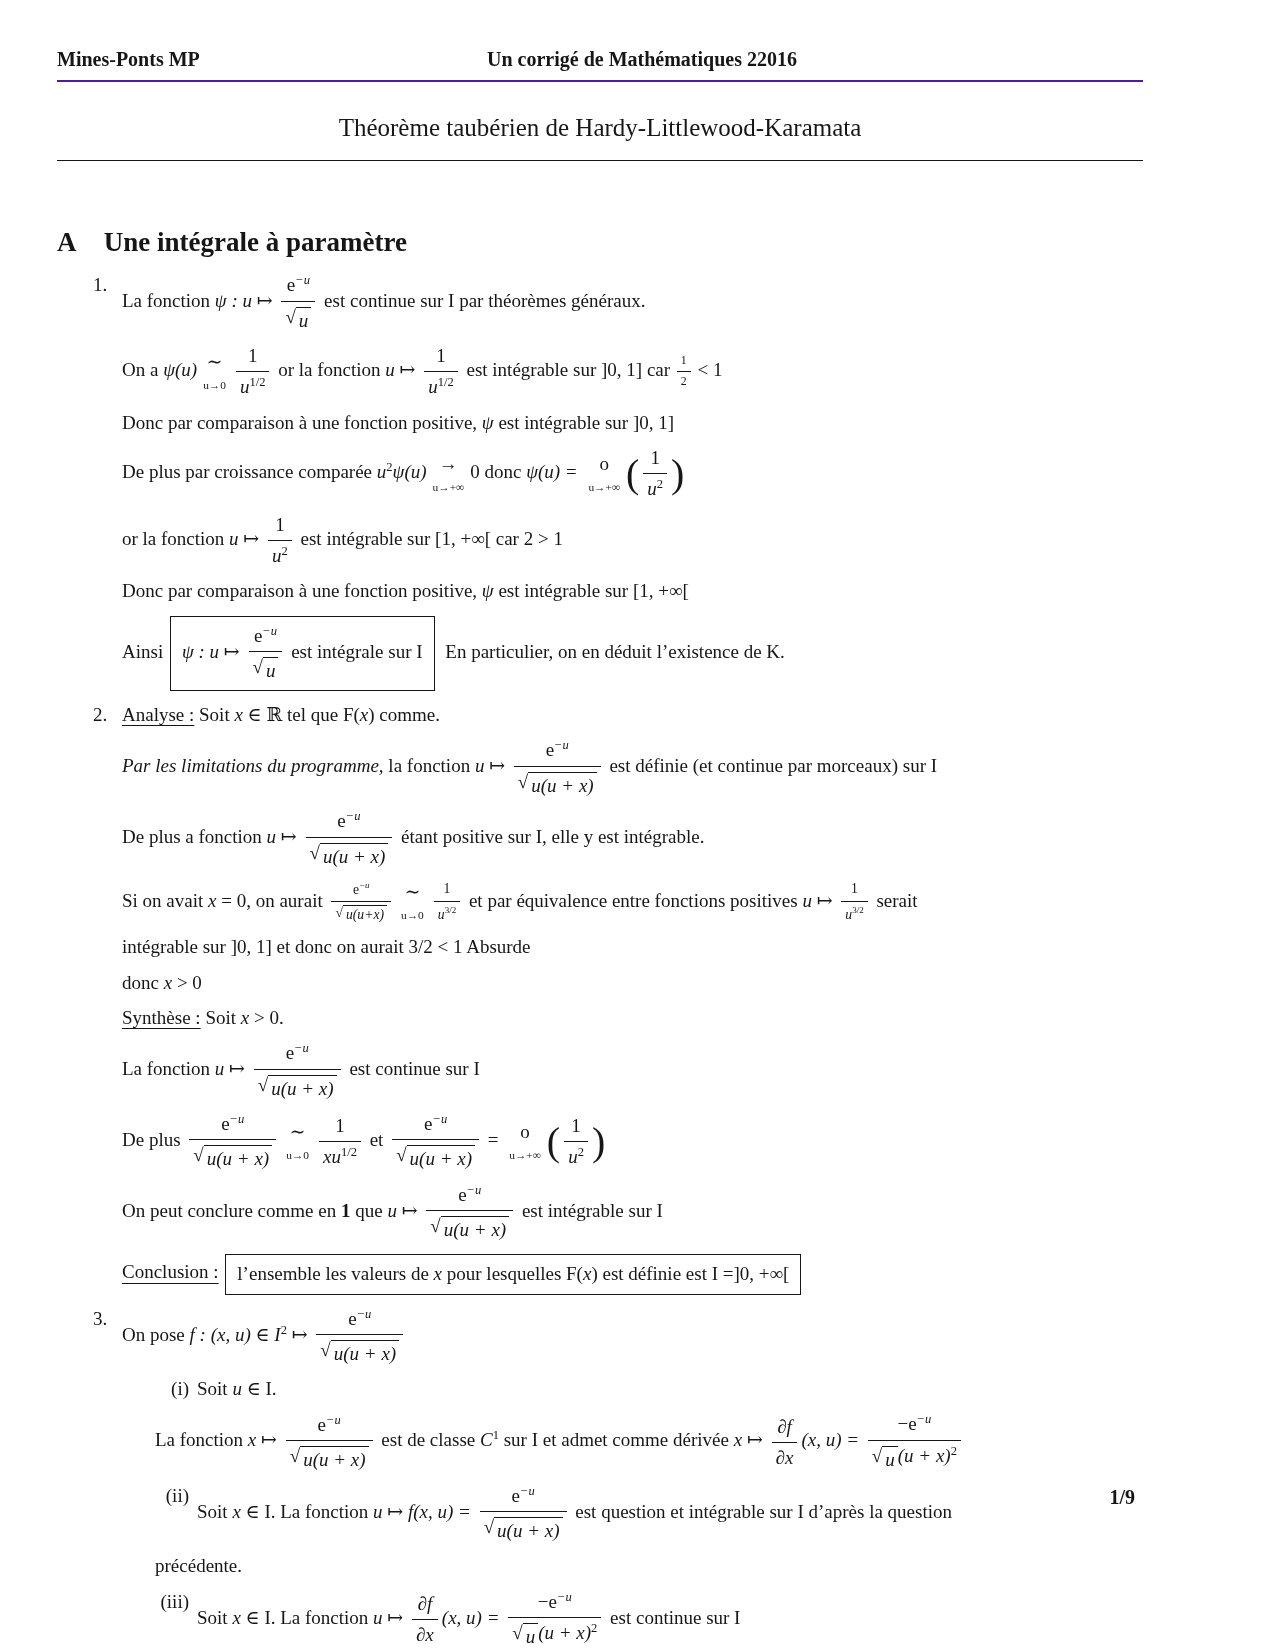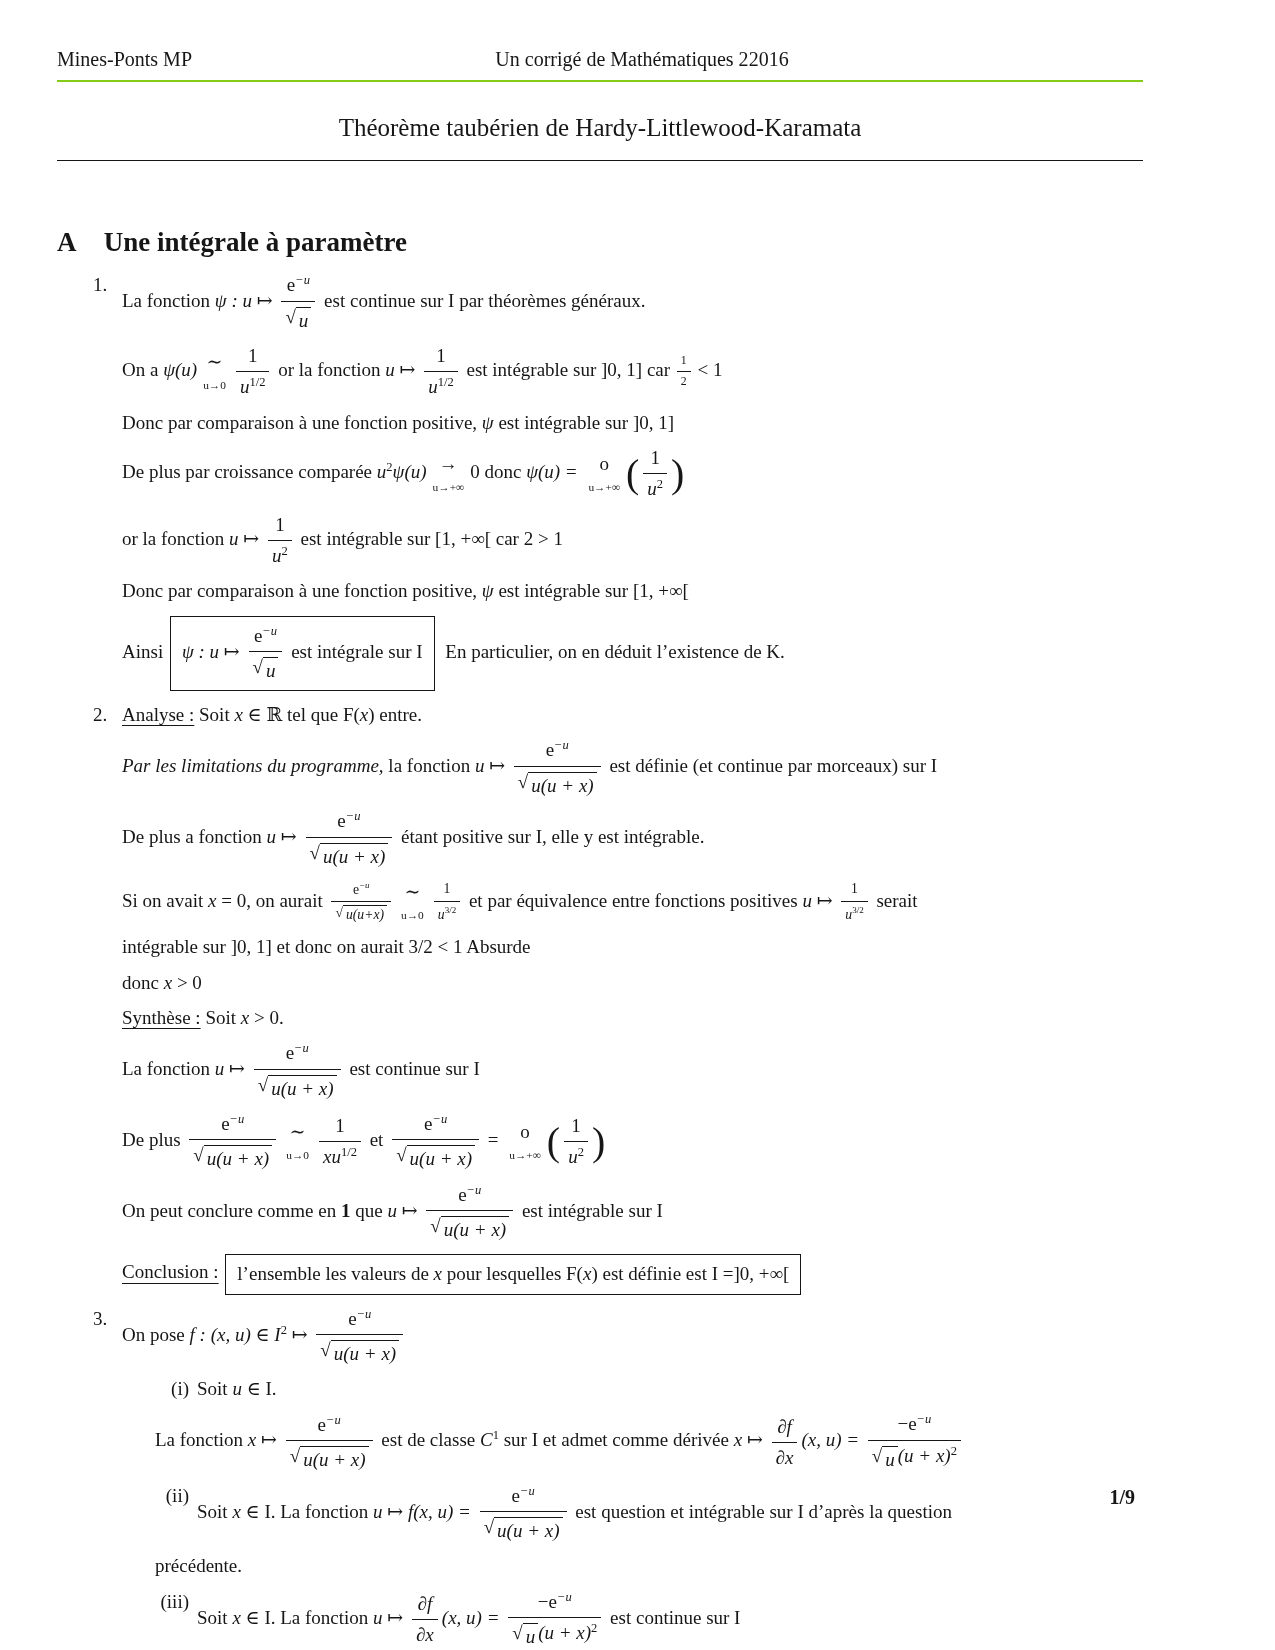--- a/index.html
+++ b/index.html
@@ -4,21 +4,21 @@
 <style>
   html,body{margin:0;padding:0;}
   body{
     width:1275px;height:1650px;background:#ffffff;color:#161616;
     font-family:"Liberation Serif","DejaVu Serif","DejaVu Sans",serif;
     font-size:19px;
   }
   .page{position:relative;width:1275px;height:1650px;box-sizing:border-box;
     padding:48px 132px 0 57px;overflow:hidden;}
   .header{display:grid;grid-template-columns:1fr auto 1fr;align-items:baseline;
-    font-weight:normal;font-size:20px;border-bottom:2px solid #84cc16;padding-bottom:9px;}
+    font-weight:bold;font-size:20px;border-bottom:2px solid #4c1d95;padding-bottom:9px;}
   .header .h-left{text-align:left;}
   .header .h-center{text-align:center;margin-left:44px;}
   .header .h-right{text-align:left;}
   .doc-title{text-align:center;font-size:25px;margin-top:32px;}
   .title-rule{border-bottom:1.5px solid #161616;margin-top:18px;}
   .section{font-size:27px;font-weight:bold;margin:66px 0 14px 0;}
   .section .sec-title{margin-left:22px;}
   .doc-body{line-height:1.38;}
   .line{position:relative;margin:9px 0;}
   .c0,.i0{padding-left:65px;}
@@ -91,21 +91,21 @@
             </span>
           </span>
           <span class="pg">)</span>
         </span></div>
       <div class="line c0"><span class="rm">or la fonction </span><span class="mi">u ↦ </span><span class="frac"><span class="num"><span class="rm">1</span></span><span class="den"><span class="mi">u</span><sup class="rm">2</sup></span></span><span class="rm"> est intégrable sur [1, +∞[ car 2 &gt; 1</span></div>
       <div class="line c0"><span class="rm">Donc par comparaison à une fonction positive, </span><span class="mi">ψ</span><span class="rm"> est intégrable sur [1, +∞[</span></div>
       <div class="line c0"><span class="rm">Ainsi </span><span class="mbox"><span class="mi">ψ : u ↦ </span><span class="frac"><span class="num"><span class="rm">e</span><sup class="mi">−u</sup></span><span class="den"><span class="sqrt">
                 <span class="rad">√</span>
                 <span class="arg"><span class="mi">u</span></span>
               </span></span></span><span class="rm"> est intégrale sur I</span></span><span class="rm"> En particulier, on en déduit l’existence de K.</span></div>
-      <div class="line i0"><span class="lbl l0">2.</span><span class="undl">Analyse :</span><span class="rm"> Soit </span><span class="mi">x</span><span class="rm"> ∈ ℝ tel que F(</span><span class="mi">x</span><span class="rm">) entre.</span></div>
+      <div class="line i0"><span class="lbl l0">2.</span><span class="undl">Analyse :</span><span class="rm"> Soit </span><span class="mi">x</span><span class="rm"> ∈ ℝ tel que F(</span><span class="mi">x</span><span class="rm">) comme.</span></div>
       <div class="line c0"><span class="itx">Par les limitations du programme,</span><span class="rm"> la fonction </span><span class="mi">u ↦ </span><span class="frac"><span class="num"><span class="rm">e</span><sup class="mi">−u</sup></span><span class="den"><span class="sqrt">
               <span class="rad">√</span>
               <span class="arg"><span class="mi">u(u + x)</span></span>
             </span></span></span><span class="rm"> est définie (et continue par morceaux) sur I</span></div>
       <div class="line c0"><span class="rm">De plus a fonction </span><span class="mi">u ↦ </span><span class="frac"><span class="num"><span class="rm">e</span><sup class="mi">−u</sup></span><span class="den"><span class="sqrt">
               <span class="rad">√</span>
               <span class="arg"><span class="mi">u(u + x)</span></span>
             </span></span></span><span class="rm"> étant positive sur I, elle y est intégrable.</span></div>
       <div class="line c0"><span class="rm">Si on avait </span><span class="mi">x</span><span class="rm"> = 0, on aurait </span><span class="frac sm"><span class="num"><span class="rm">e</span><sup class="mi">−u</sup></span><span class="den"><span class="sqrt">
               <span class="rad">√</span>

